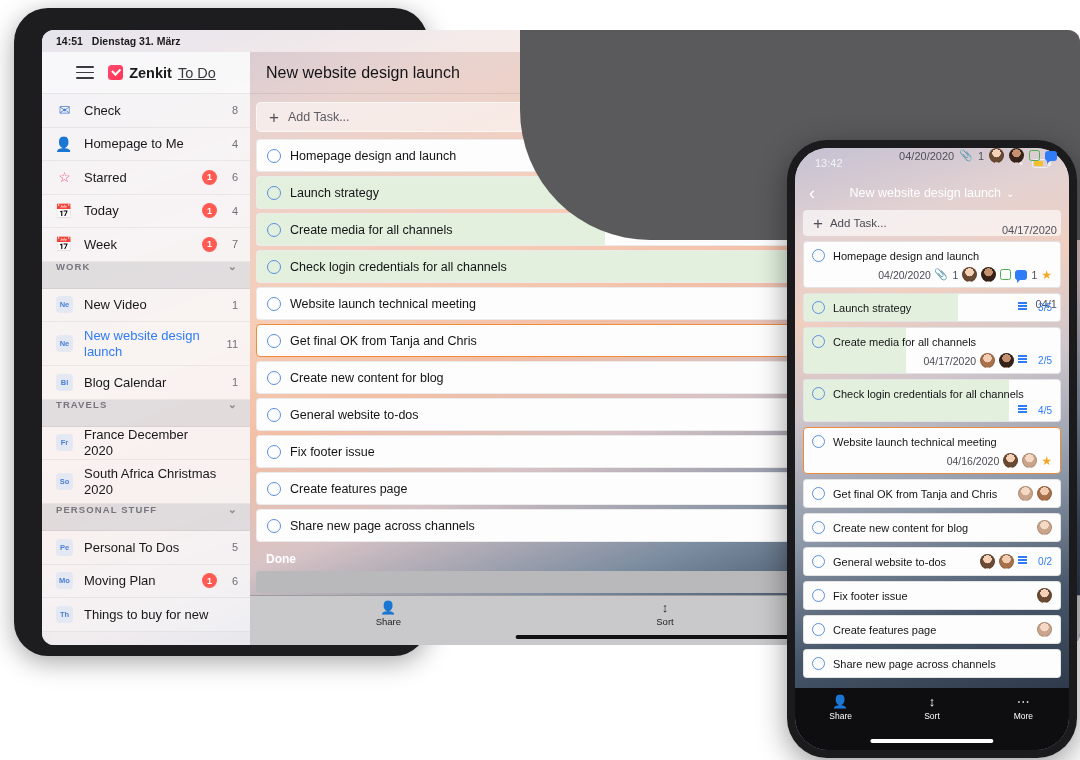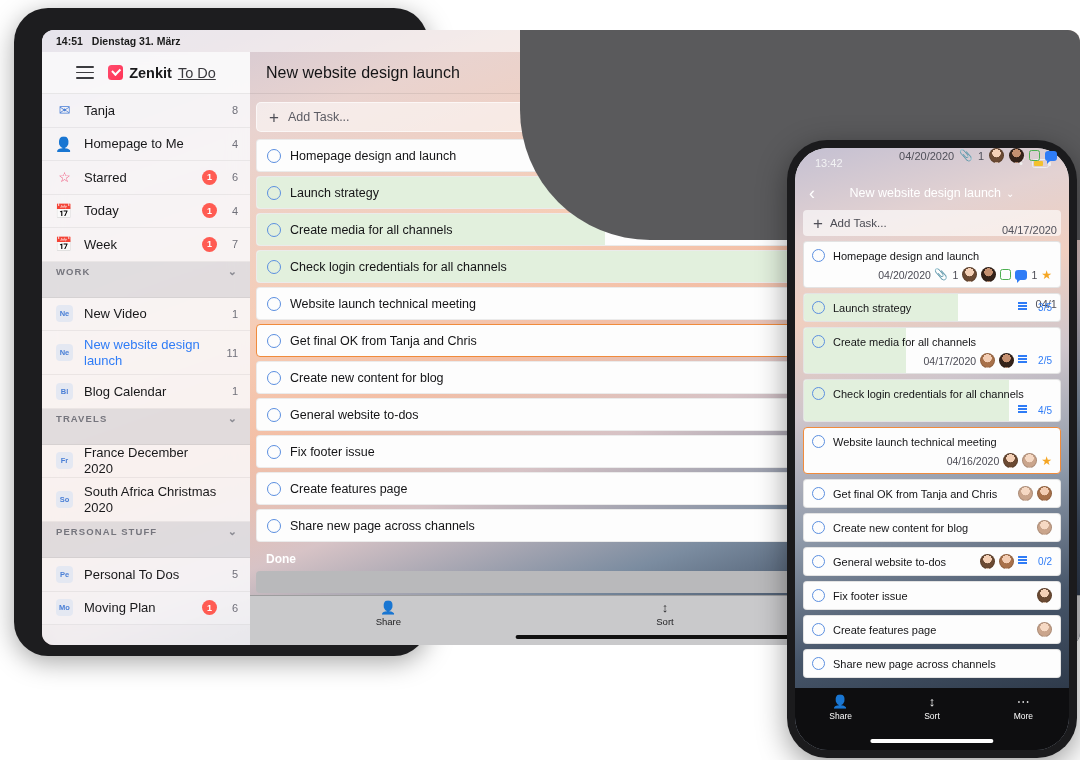--- a/index.html
+++ b/index.html
@@ -100,21 +100,21 @@
     font-size:7.5px; font-weight:bold;
     display:flex;align-items:center;justify-content:center;
   }
   .badge-red{
     background:#ff5b52; color:#fff; font-size:9px; font-weight:bold;
     min-width:15px;height:15px;border-radius:8px;
     display:flex;align-items:center;justify-content:center; padding:0 4px;
   }
   .cnt{ font-size:11px; color:#70707a; min-width:10px; text-align:right; }
   .side-group {
-    height: 36px; display:flex; align-items:center; padding:0 12px 16px 14px;
+    height: 27px; display:flex; align-items:center; padding:0 12px 16px 14px;
     font-size:9.5px; letter-spacing:1.1px; color:#75757d; font-weight:bold;
     background: rgba(190,190,198,0.40);
     border-bottom:1px solid rgba(0,0,0,.05);
     text-align:center;
   }
   .side-group .chev{ margin-left:auto; font-size:11px; color:#8b8b93; }
 
   
   .main { flex:1; height:100%; position:relative; overflow:hidden; }
   .main-head {
@@ -279,21 +279,21 @@
               <span class="brand-logo"></span>
               <b>Zenkit</b>
               <span class="light">To Do</span>
             </div>
           </div>
 
           <div class="side-list">
 
             <div class="side-item">
               <span class="si-icon" style="color:#4a7fd6">✉</span>
-              <span class="label">Tanja</span>
+              <span class="label">Check</span>
               <span class="cnt">8</span>
             </div>
             <div class="side-item">
               <span class="si-icon" style="color:#e08aa0">👤</span>
               <span class="label">Homepage to Me</span>
               <span class="cnt">4</span>
             </div>
             <div class="side-item">
               <span class="si-icon" style="color:#ef4b74">☆</span>
               <span class="label">Starred</span>
@@ -355,20 +355,24 @@
             <div class="side-item">
               <span class="si-sq">Pe</span>
               <span class="label">Personal To Dos</span>
               <span class="cnt">5</span>
             </div>
             <div class="side-item">
               <span class="si-sq">Mo</span>
               <span class="label">Moving Plan</span>
               <span class="badge-red">1</span>
               <span class="cnt">6</span>
+            </div>
+            <div class="side-item">
+              <span class="si-sq">Th</span>
+              <span class="label">Things to buy for new</span>
             </div>
           </div>
         </div>
 
         <div class="main">
           <div class="main-head">
             <div class="main-title">New website design launch</div>
             <div class="mh-right">
               <span class="grp">
                 <span>⚭</span>

